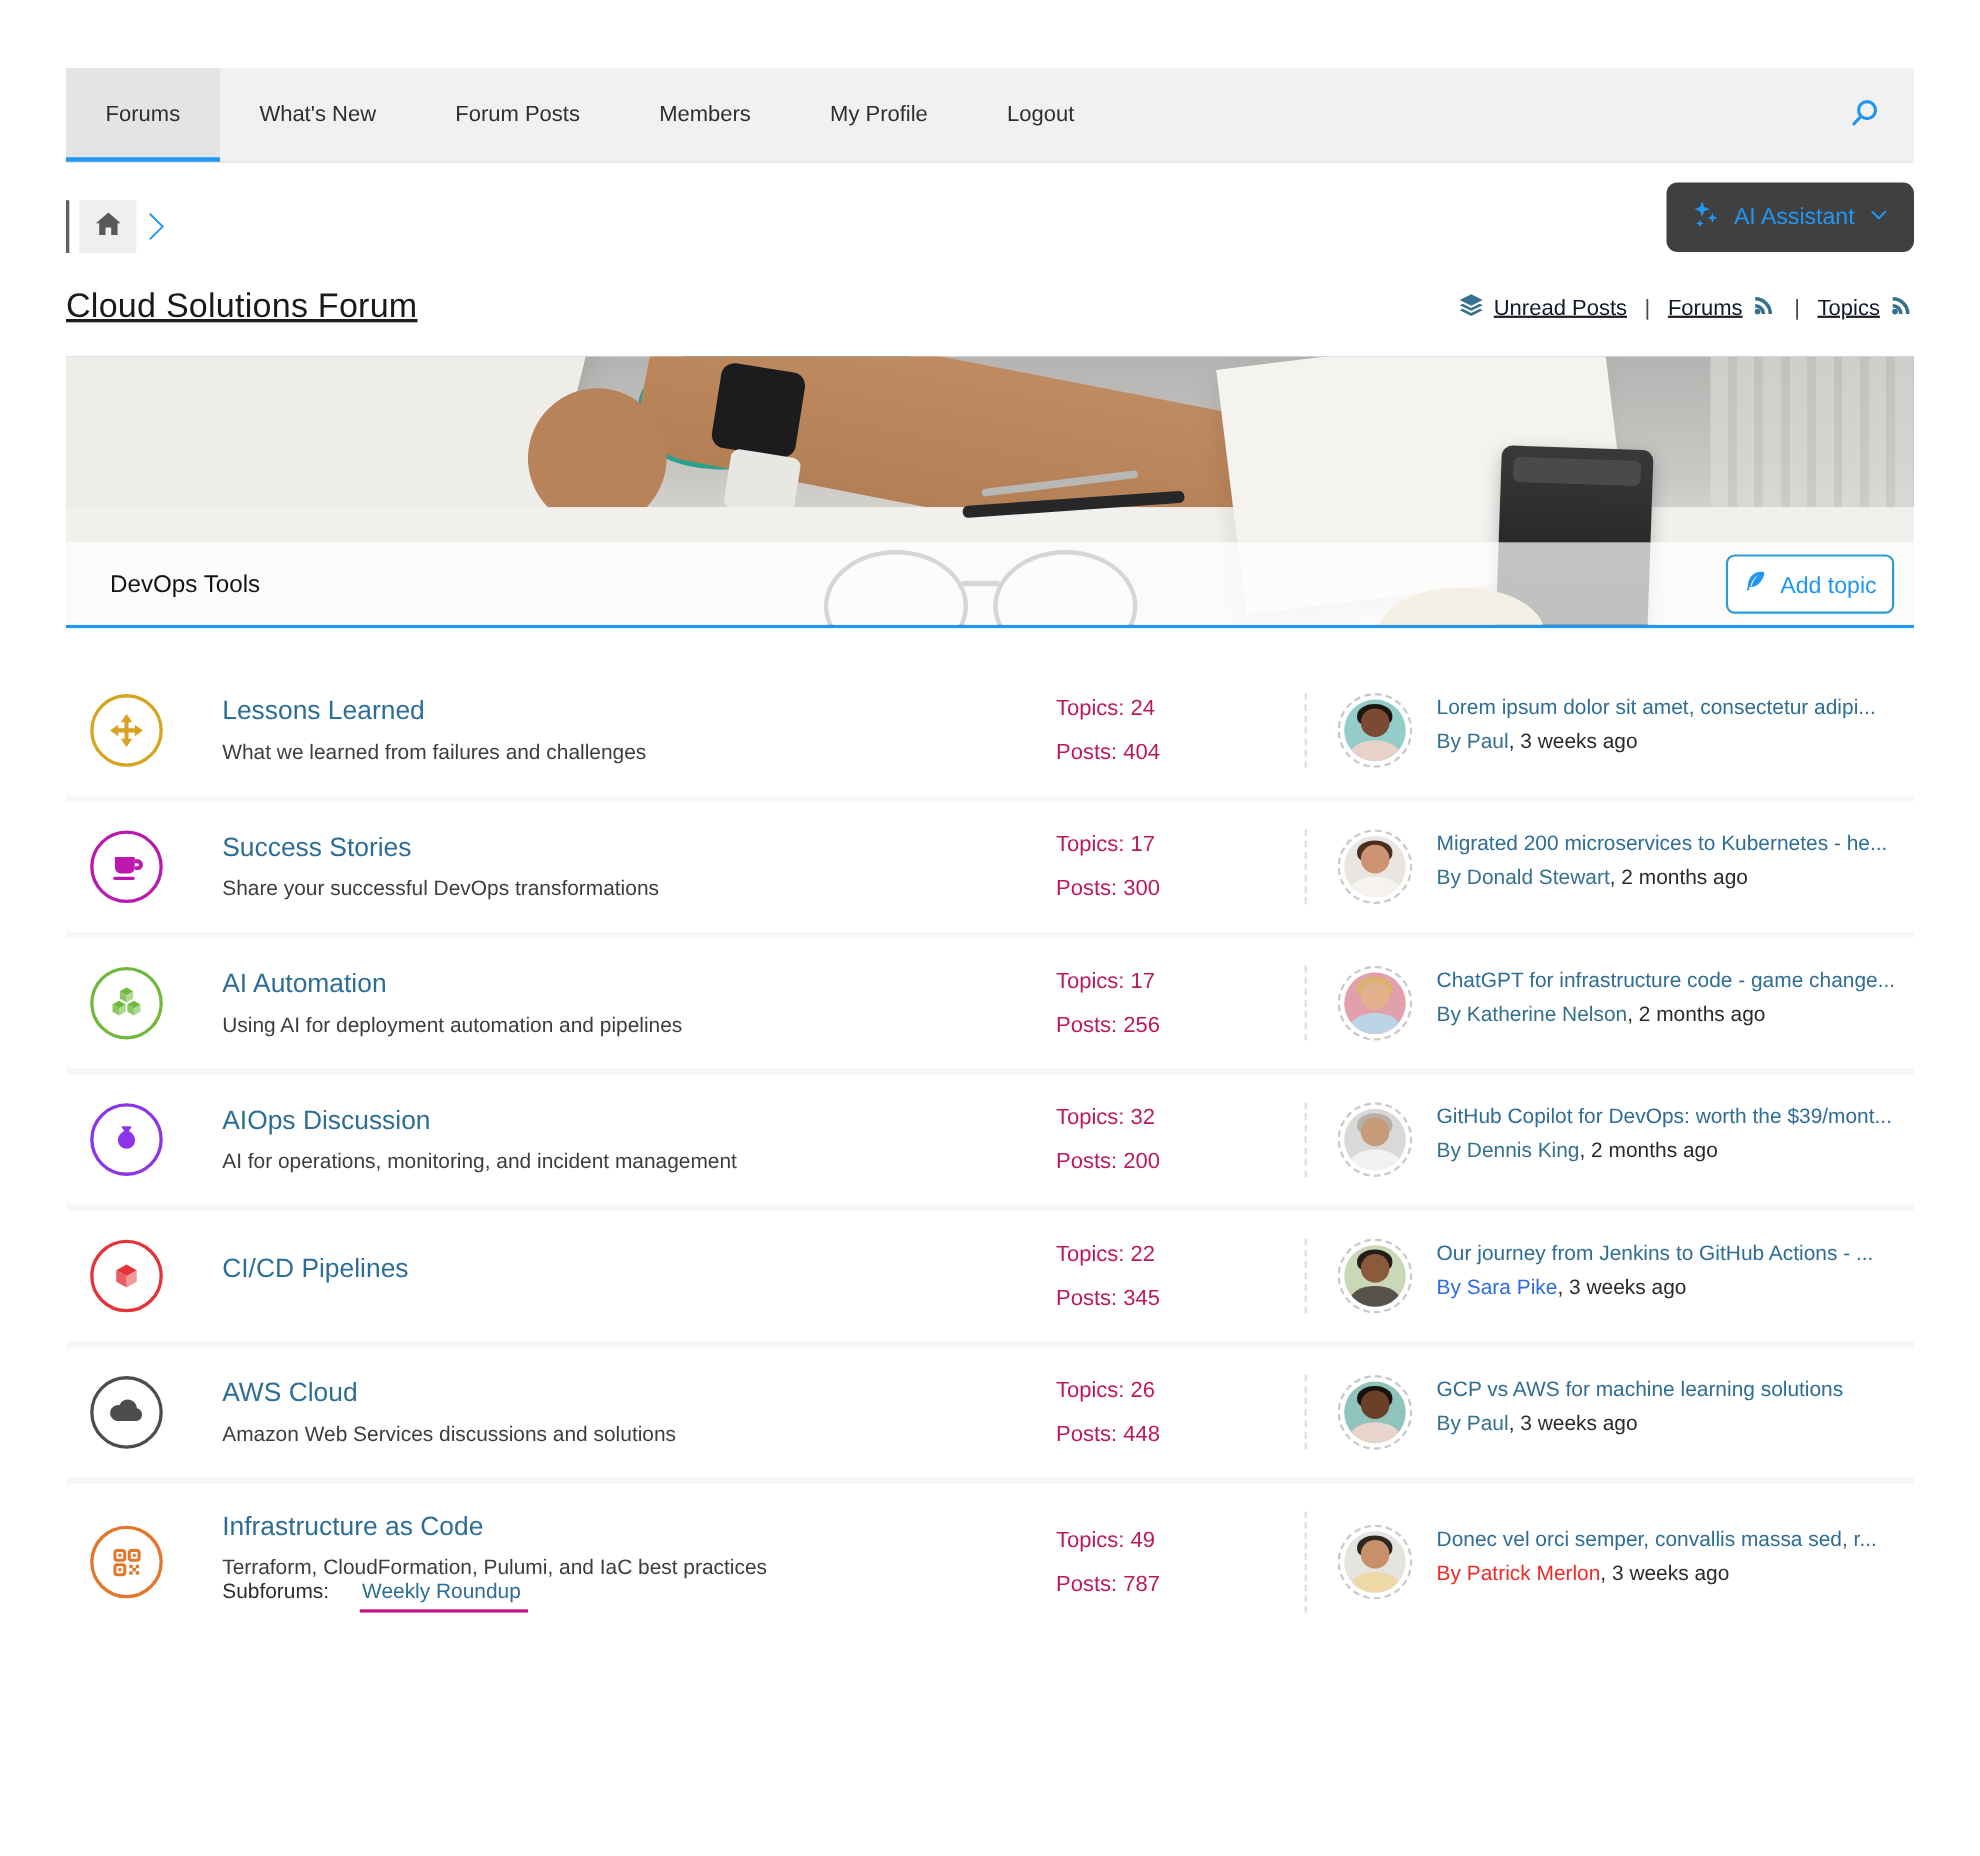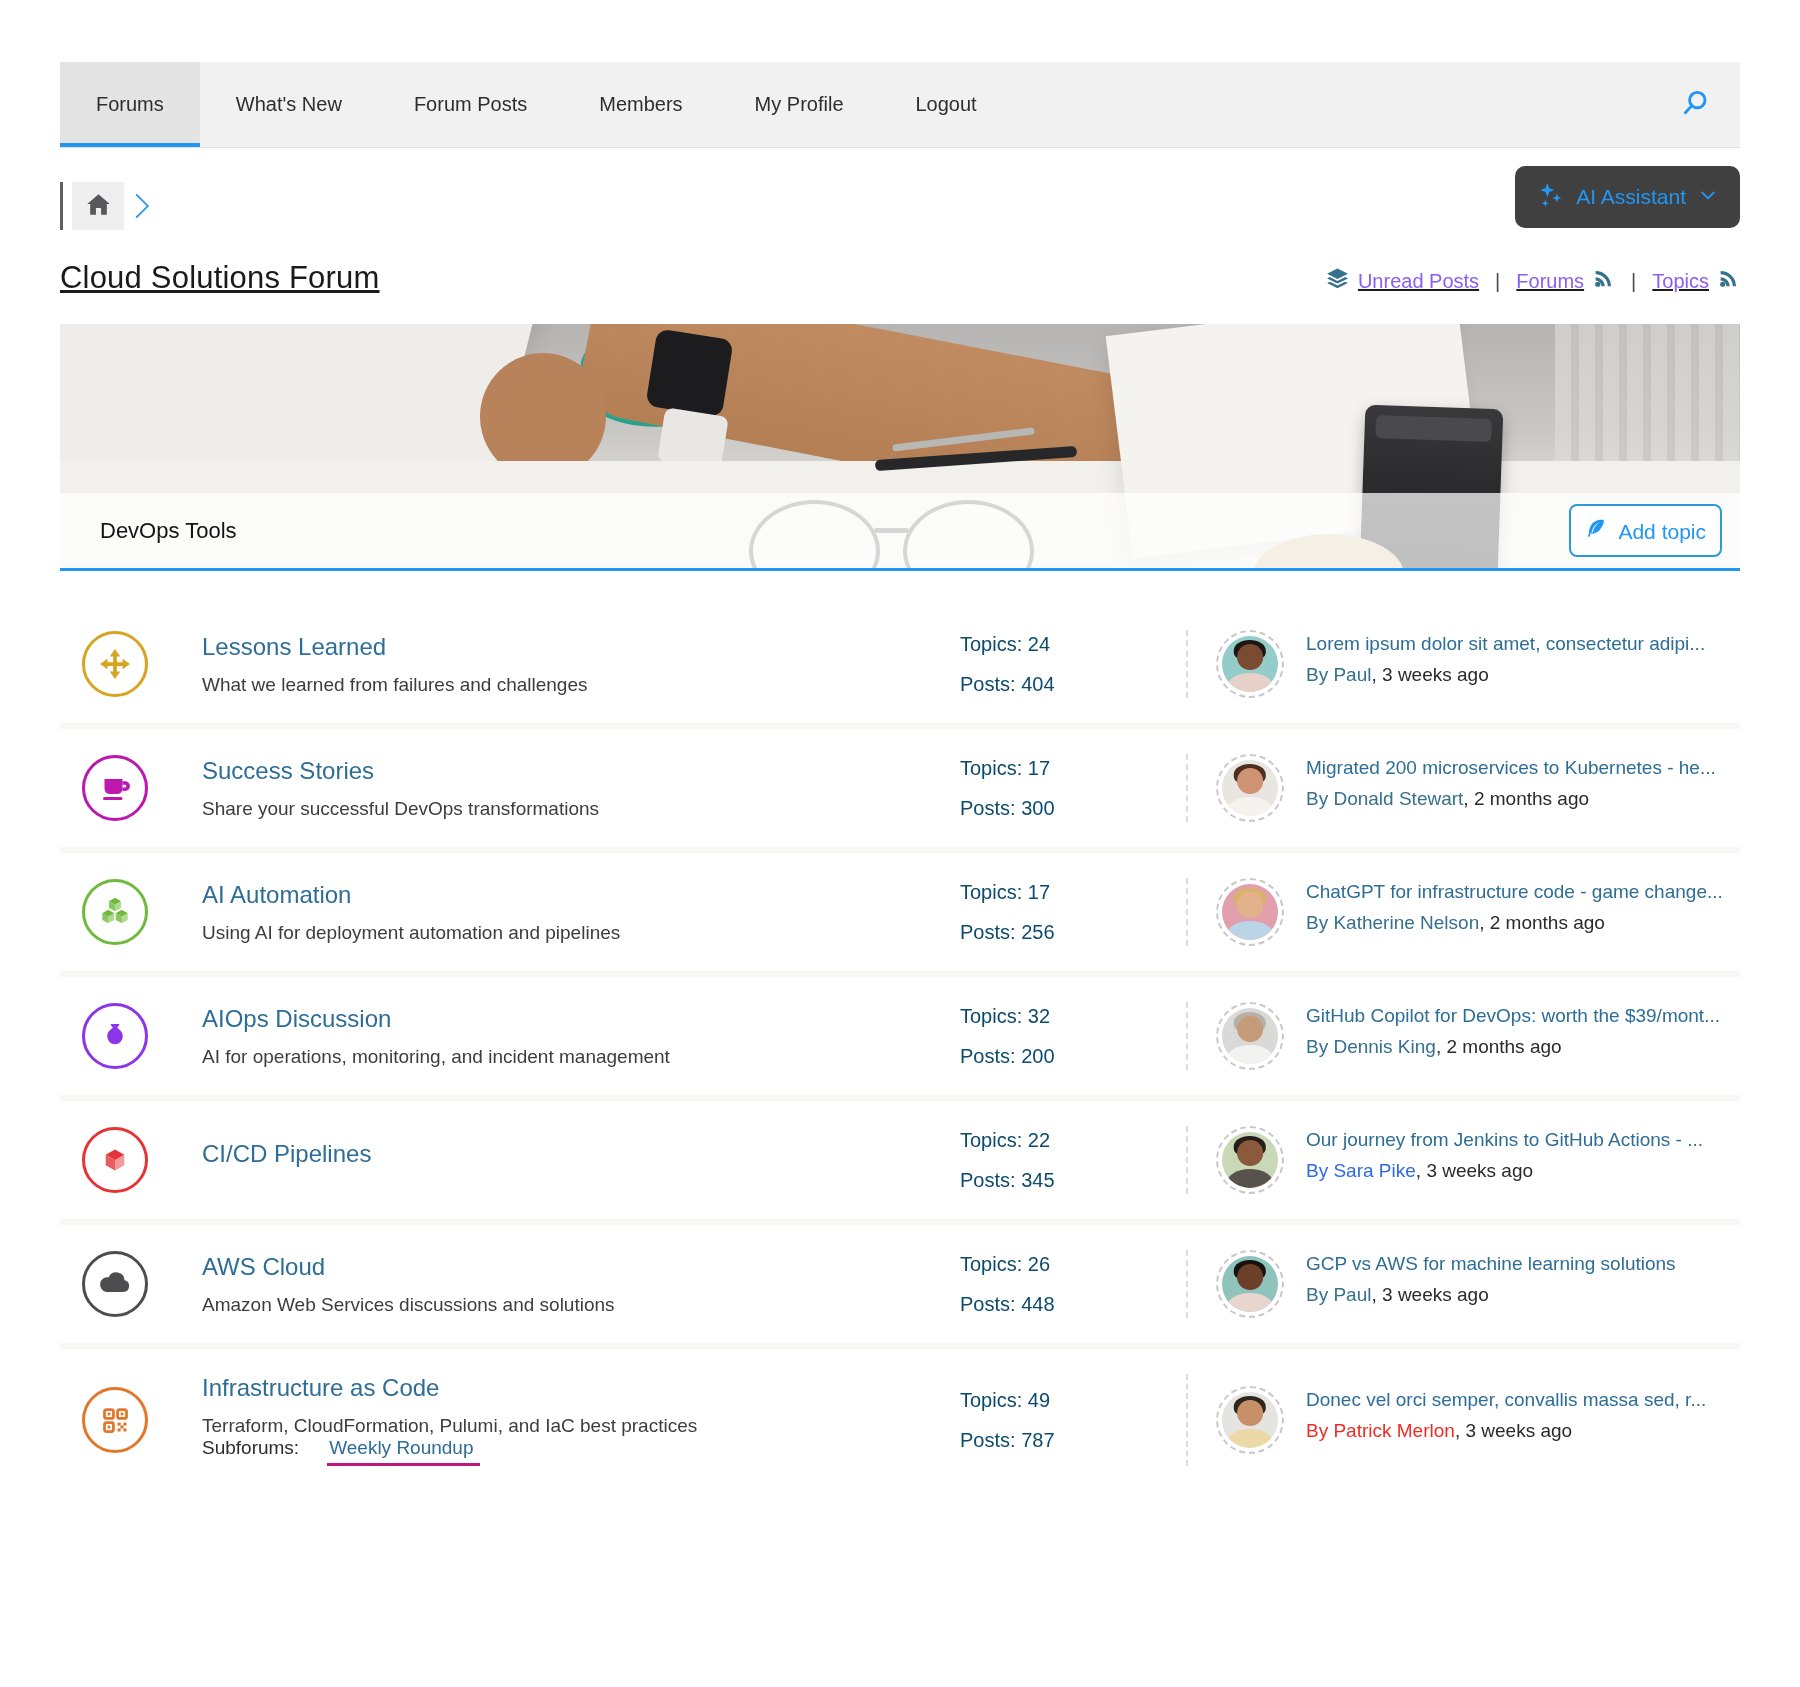--- a/index.html
+++ b/index.html
@@ -18,21 +18,21 @@
   .breadcrumb { display: flex; align-items: center; margin-top: 16px; }
   .crumb-bar { width: 3px; height: 48px; background: #606062; margin-right: 9px; }
   .home-box { width: 52px; height: 48px; background: #efefef; display: flex; align-items: center; justify-content: center; cursor: pointer; }
   .crumb-chev { margin-left: 4px; display: flex; }
   .ai-pill { display: flex; align-items: center; gap: 12px; background: #404040; border-radius: 10px; padding: 15px 22px; color: #2196f3; font-size: 21px; cursor: pointer; }
 
   
   .title-row { display: flex; justify-content: space-between; align-items: flex-end; margin-top: 30px; text-decoration: underline; }
   .page-title { font-size: 31px; font-weight: 500; color: #1a1a1c; letter-spacing: .2px; }
   .meta-links { display: flex; align-items: center; gap: 10px; font-size: 20px; }
-  .meta-links a { color: #8b5cf6; text-decoration: none; display: inline-flex; align-items: center; gap: 8px; cursor: pointer; }
+  .meta-links a { color: #0f172a; text-decoration: none; display: inline-flex; align-items: center; gap: 8px; cursor: pointer; }
   .meta-sep { color: #4a4a4c; padding: 0 6px; }
 
   
   .hero { position: relative; margin-top: 28px; height: 247px; border-bottom: 3px solid #2196f3; overflow: hidden;
           background: linear-gradient(180deg, #b5b4b2 0%, #c9c8c5 45%, #e3e2de 75%, #efeeea 100%); }
   .ph { position: absolute; }
   .ph-blinds { right: 0; top: 0; width: 11%; height: 62%; opacity: .65;
                background: repeating-linear-gradient(90deg, #dddcd9 0 16px, #c9c8c5 16px 24px); }
   .ph-screen { left: -6%; top: -40%; width: 32%; height: 170%; background: #eeedea; transform: rotate(14deg); box-shadow: 0 0 28px rgba(0,0,0,.12); }
   .ph-desk { left: 0; right: 0; bottom: 0; height: 44%; background: #f1f0ec; }
@@ -59,21 +59,21 @@
   
   .forum-list { margin-top: 34px; }
   .frow { display: flex; align-items: center; padding: 25px 0 25px 22px; border-bottom: 6px solid #f7f7f6; }
   .frow:last-child { border-bottom: none; }
   .ficon { width: 66px; height: 66px; border: 3.5px solid var(--c, #888); color: var(--c, #888); border-radius: 50%; display: flex; align-items: center; justify-content: center; flex: none; }
   .fmain { flex: 1; padding-left: 54px; padding-right: 24px; min-width: 0; }
   .ftitle { display: inline-block; font-size: 24px; font-weight: 500; color: #2d6d96; text-decoration: none; margin-bottom: 13px; cursor: pointer; }
   .fdesc { font-size: 19px; color: #3d3d3f; }
   .fsub { font-size: 19px; color: #2c2c2e; display: flex; align-items: baseline; gap: 28px; }
   .fsub a { color: #2d6d96; text-decoration: none; border-bottom: 3px solid #c2187e; padding: 0 6px 4px 2px; cursor: pointer; }
-  .fstats { width: 226px; flex: none; display: flex; flex-direction: column; gap: 17px; font-size: 20px; color: #0c4a6e; }
+  .fstats { width: 226px; flex: none; display: flex; flex-direction: column; gap: 17px; font-size: 20px; color: #be185d; }
   .fsep { align-self: stretch; border-left: 2px dashed #dcdcdc; margin-right: 28px; }
   .flatest { width: 524px; flex: none; display: flex; gap: 22px; align-items: flex-start; }
   .avatar-ring { flex: none; width: 68px; height: 68px; border: 2px dashed #c8c8c8; border-radius: 50%; padding: 4px; }
   .avatar { width: 100%; height: 100%; border-radius: 50%; background: var(--bg, #ddd); position: relative; overflow: hidden; }
   .av-hair { position: absolute; left: 50%; top: 7%; transform: translateX(-50%); width: 58%; height: 38%; border-radius: 50% 50% 42% 42%; background: var(--hair, #333); }
   .av-head { position: absolute; left: 50%; top: 15%; transform: translateX(-50%); width: 46%; height: 46%; border-radius: 50%; background: var(--skin, #c99); }
   .av-torso { position: absolute; left: 50%; bottom: -14%; transform: translateX(-50%); width: 82%; height: 48%; border-radius: 50% 50% 0 0; background: var(--shirt, #eee); }
   .latest-title { display: block; font-size: 19px; line-height: 1.45; color: #2d6d96; text-decoration: none; cursor: pointer; }
   .byline { margin-top: 6px; font-size: 19px; color: #2a2a2c; }
   .byline a { color: #35708f; text-decoration: none; cursor: pointer; }

